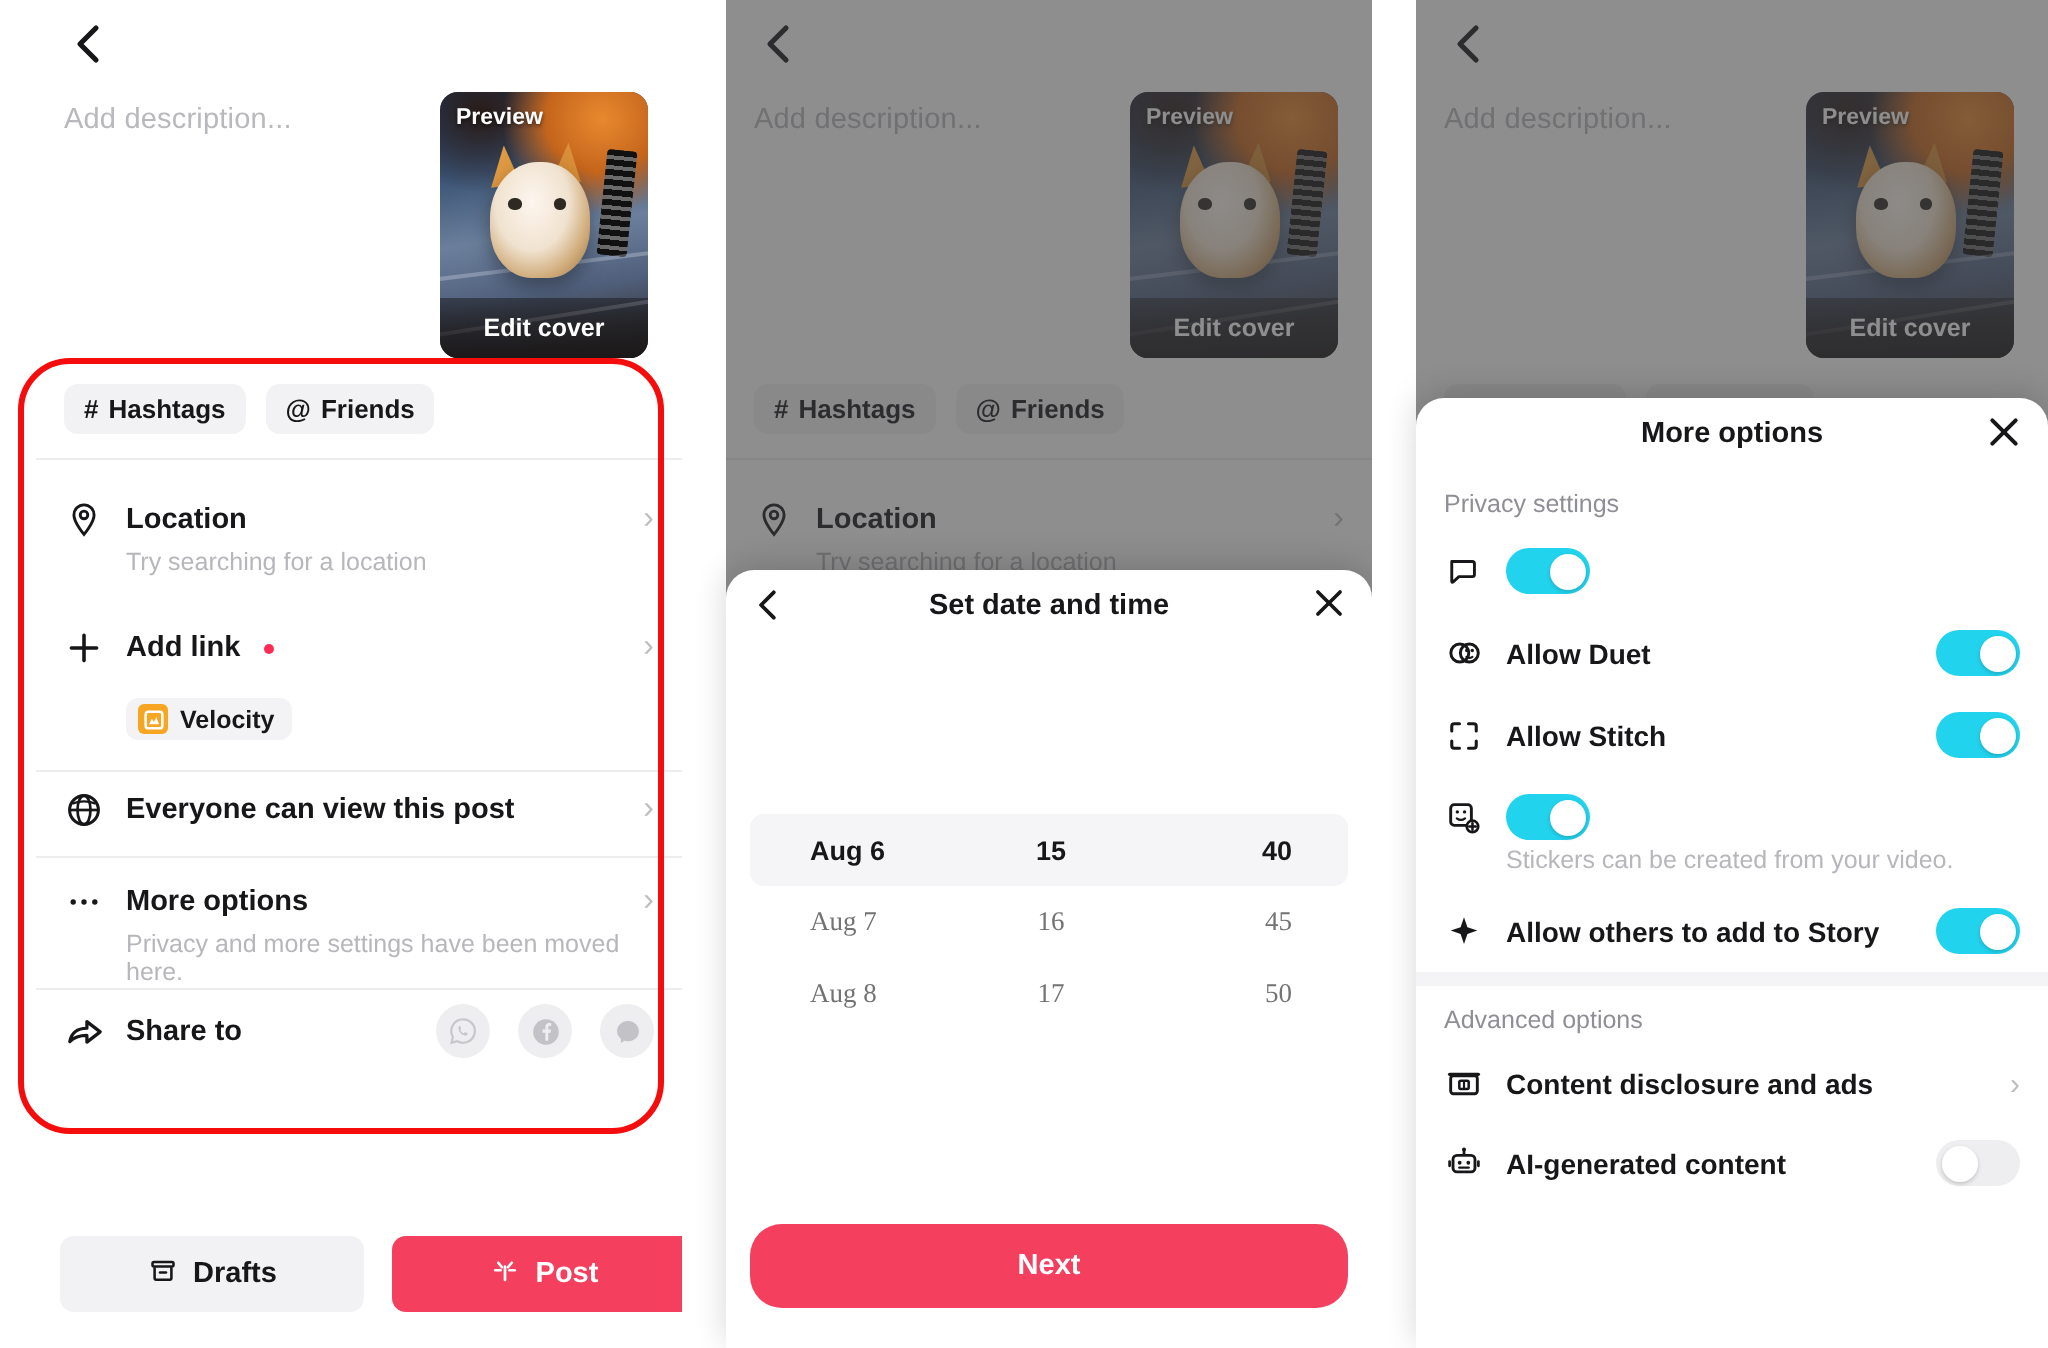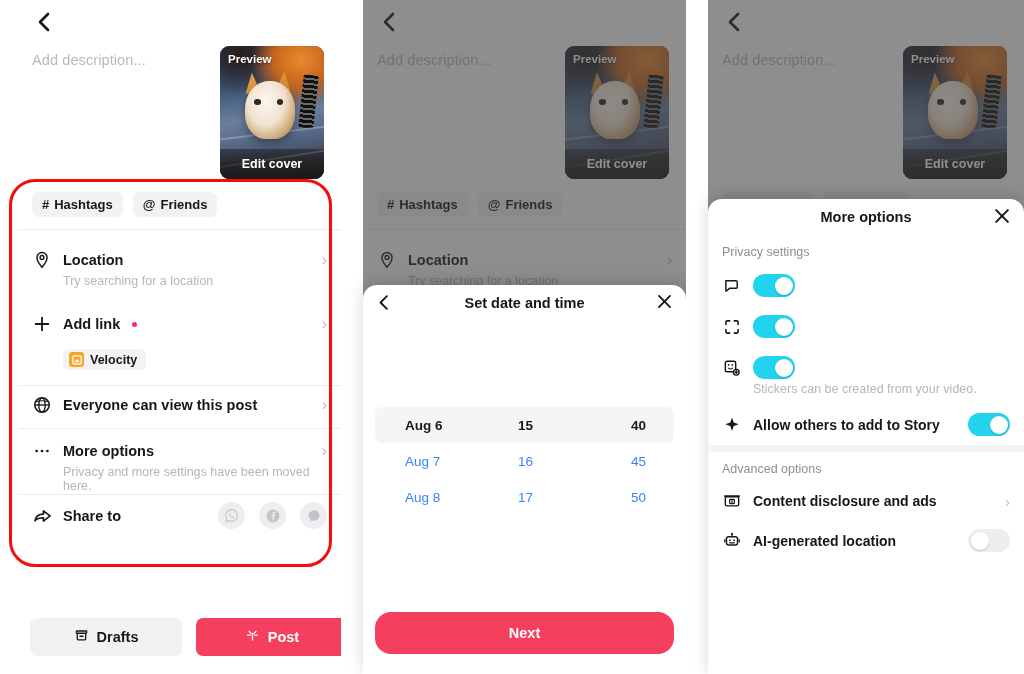--- a/index.html
+++ b/index.html
@@ -122,21 +122,21 @@
   #sheet-date { height:389px; }
   .picker { position:absolute; left:12px; right:12px; top:122px; height:108px; }
   .picker-sel { position:absolute; left:0; right:0; top:0; height:36px;
     background:#f5f5f7; border-radius:7px; }
   .picker-row { position:absolute; left:0; right:0; height:36px; display:flex;
     align-items:center; }
   .picker-cell { flex:1; text-align:center; font-size:13.5px; }
   .picker-cell.c0 { text-align:left; padding-left:30px; }
   .picker-cell.c2 { text-align:right; padding-right:28px; }
   .picker-row.active .picker-cell { color:#17171a; font-weight:700; }
-  .picker-row.dim2 .picker-cell { color:#3b82f6; font-weight:400; }
+  .picker-row.dim2 .picker-cell { color:#737373; font-weight:400;font-family:Liberation Serif, serif; }
   .next-btn { position:absolute; left:12px; right:12px; bottom:20px; height:42px;
     background:#f43f5e; color:#fff; font-size:14.5px; font-weight:700;
     border-radius:16px; display:flex; align-items:center; justify-content:center;
     cursor:pointer; }
 
   
   #sheet-more { height:475px; }
   .sec-label { font-size:12.5px; color:#8e8e95; padding:10px 14px 6px; }
   .mo-row { position:relative; padding:9px 14px; display:flex; align-items:center;
     gap:11px; cursor:pointer; }
@@ -519,28 +519,44 @@
           <span class="mo-ico">
             <svg width="18" height="18" viewBox="0 0 20 20">
               <path d="M3.2 4.2h11.4c.7 0 1.2.5 1.2 1.2v6c0 .7-.5 1.2-1.2 1.2H7.2L3.8 15.6c-.3.2-.6 0-.6-.3z" fill="none" stroke="#17171a" stroke-width="1.6" stroke-linejoin="round"></path>
             </svg>
           </span>
           <span class="toggle on">
               <span class="knob"></span>
             </span>
         </div>
 
-
         <div class="mo-row">
           <span class="mo-ico">
+            <svg width="19" height="19" viewBox="0 0 22 20">
+              <circle cx="8" cy="10" r="5.2" fill="none" stroke="#17171a" stroke-width="1.7"></circle>
+              <circle cx="13.5" cy="10" r="5.2" fill="none" stroke="#17171a" stroke-width="1.7"></circle>
+              <circle cx="12" cy="8.6" r="1" fill="#17171a"></circle>
+              <circle cx="15.2" cy="8.6" r="1" fill="#17171a"></circle>
+              <path d="M11.8 12.2q1.7 1.2 3.5 0" fill="none" stroke="#17171a" stroke-width="1.2" stroke-linecap="round"></path>
+            </svg>
+          </span>
+          <span class="mo-label">Allow Duet</span>
+          <span class="toggle on">
+              <span class="knob"></span>
+            </span>
+        </div>
+
+        <div class="mo-row">
+          <span class="mo-ico">
             <svg width="18" height="18" viewBox="0 0 20 20">
               <path d="M7.5 3.2H4.6c-.8 0-1.4.6-1.4 1.4v2.6M7.5 16.8H4.6c-.8 0-1.4-.6-1.4-1.4v-2.6
                        M12.5 3.2h2.9c.8 0 1.4.6 1.4 1.4v2.6M12.5 16.8h2.9c.8 0 1.4-.6 1.4-1.4v-2.6" fill="none" stroke="#17171a" stroke-width="1.7" stroke-linecap="round" stroke-linejoin="round"></path>
             </svg>
           </span>
+          <span class="mo-label">Allow Stitch</span>
           <span class="toggle on">
               <span class="knob"></span>
             </span>
         </div>
 
         <div class="mo-row">
           <span class="mo-ico">
             <svg width="18" height="18" viewBox="0 0 20 20">
               <rect x="2.6" y="2.6" width="11.5" height="11.5" rx="2" fill="none" stroke="#17171a" stroke-width="1.6"></rect>
               <circle cx="6.3" cy="6.6" r=".95" fill="#17171a"></circle>
@@ -592,21 +608,21 @@
               <line x1="10" y1="2.2" x2="10" y2="4.6" stroke="#17171a" stroke-width="1.5" stroke-linecap="round"></line>
               <circle cx="10" cy="2" r="1.1" fill="#17171a"></circle>
               <rect x="3.9" y="5.2" width="12.2" height="9.2" rx="2.2" fill="none" stroke="#17171a" stroke-width="1.6"></rect>
               <circle cx="7.6" cy="9.3" r="1.05" fill="#17171a"></circle>
               <circle cx="12.4" cy="9.3" r="1.05" fill="#17171a"></circle>
               <line x1="7.4" y1="12" x2="12.6" y2="12" stroke="#17171a" stroke-width="1.3" stroke-linecap="round"></line>
               <line x1="2" y1="8.6" x2="2" y2="11" stroke="#17171a" stroke-width="1.5" stroke-linecap="round"></line>
               <line x1="18" y1="8.6" x2="18" y2="11" stroke="#17171a" stroke-width="1.5" stroke-linecap="round"></line>
             </svg>
           </span>
-          <span class="mo-label">AI-generated location</span>
+          <span class="mo-label">AI-generated content</span>
           <span class="toggle off">
               <span class="knob"></span>
             </span>
         </div>
       </div>
     </div>
 
   </div>
 
 </div>

